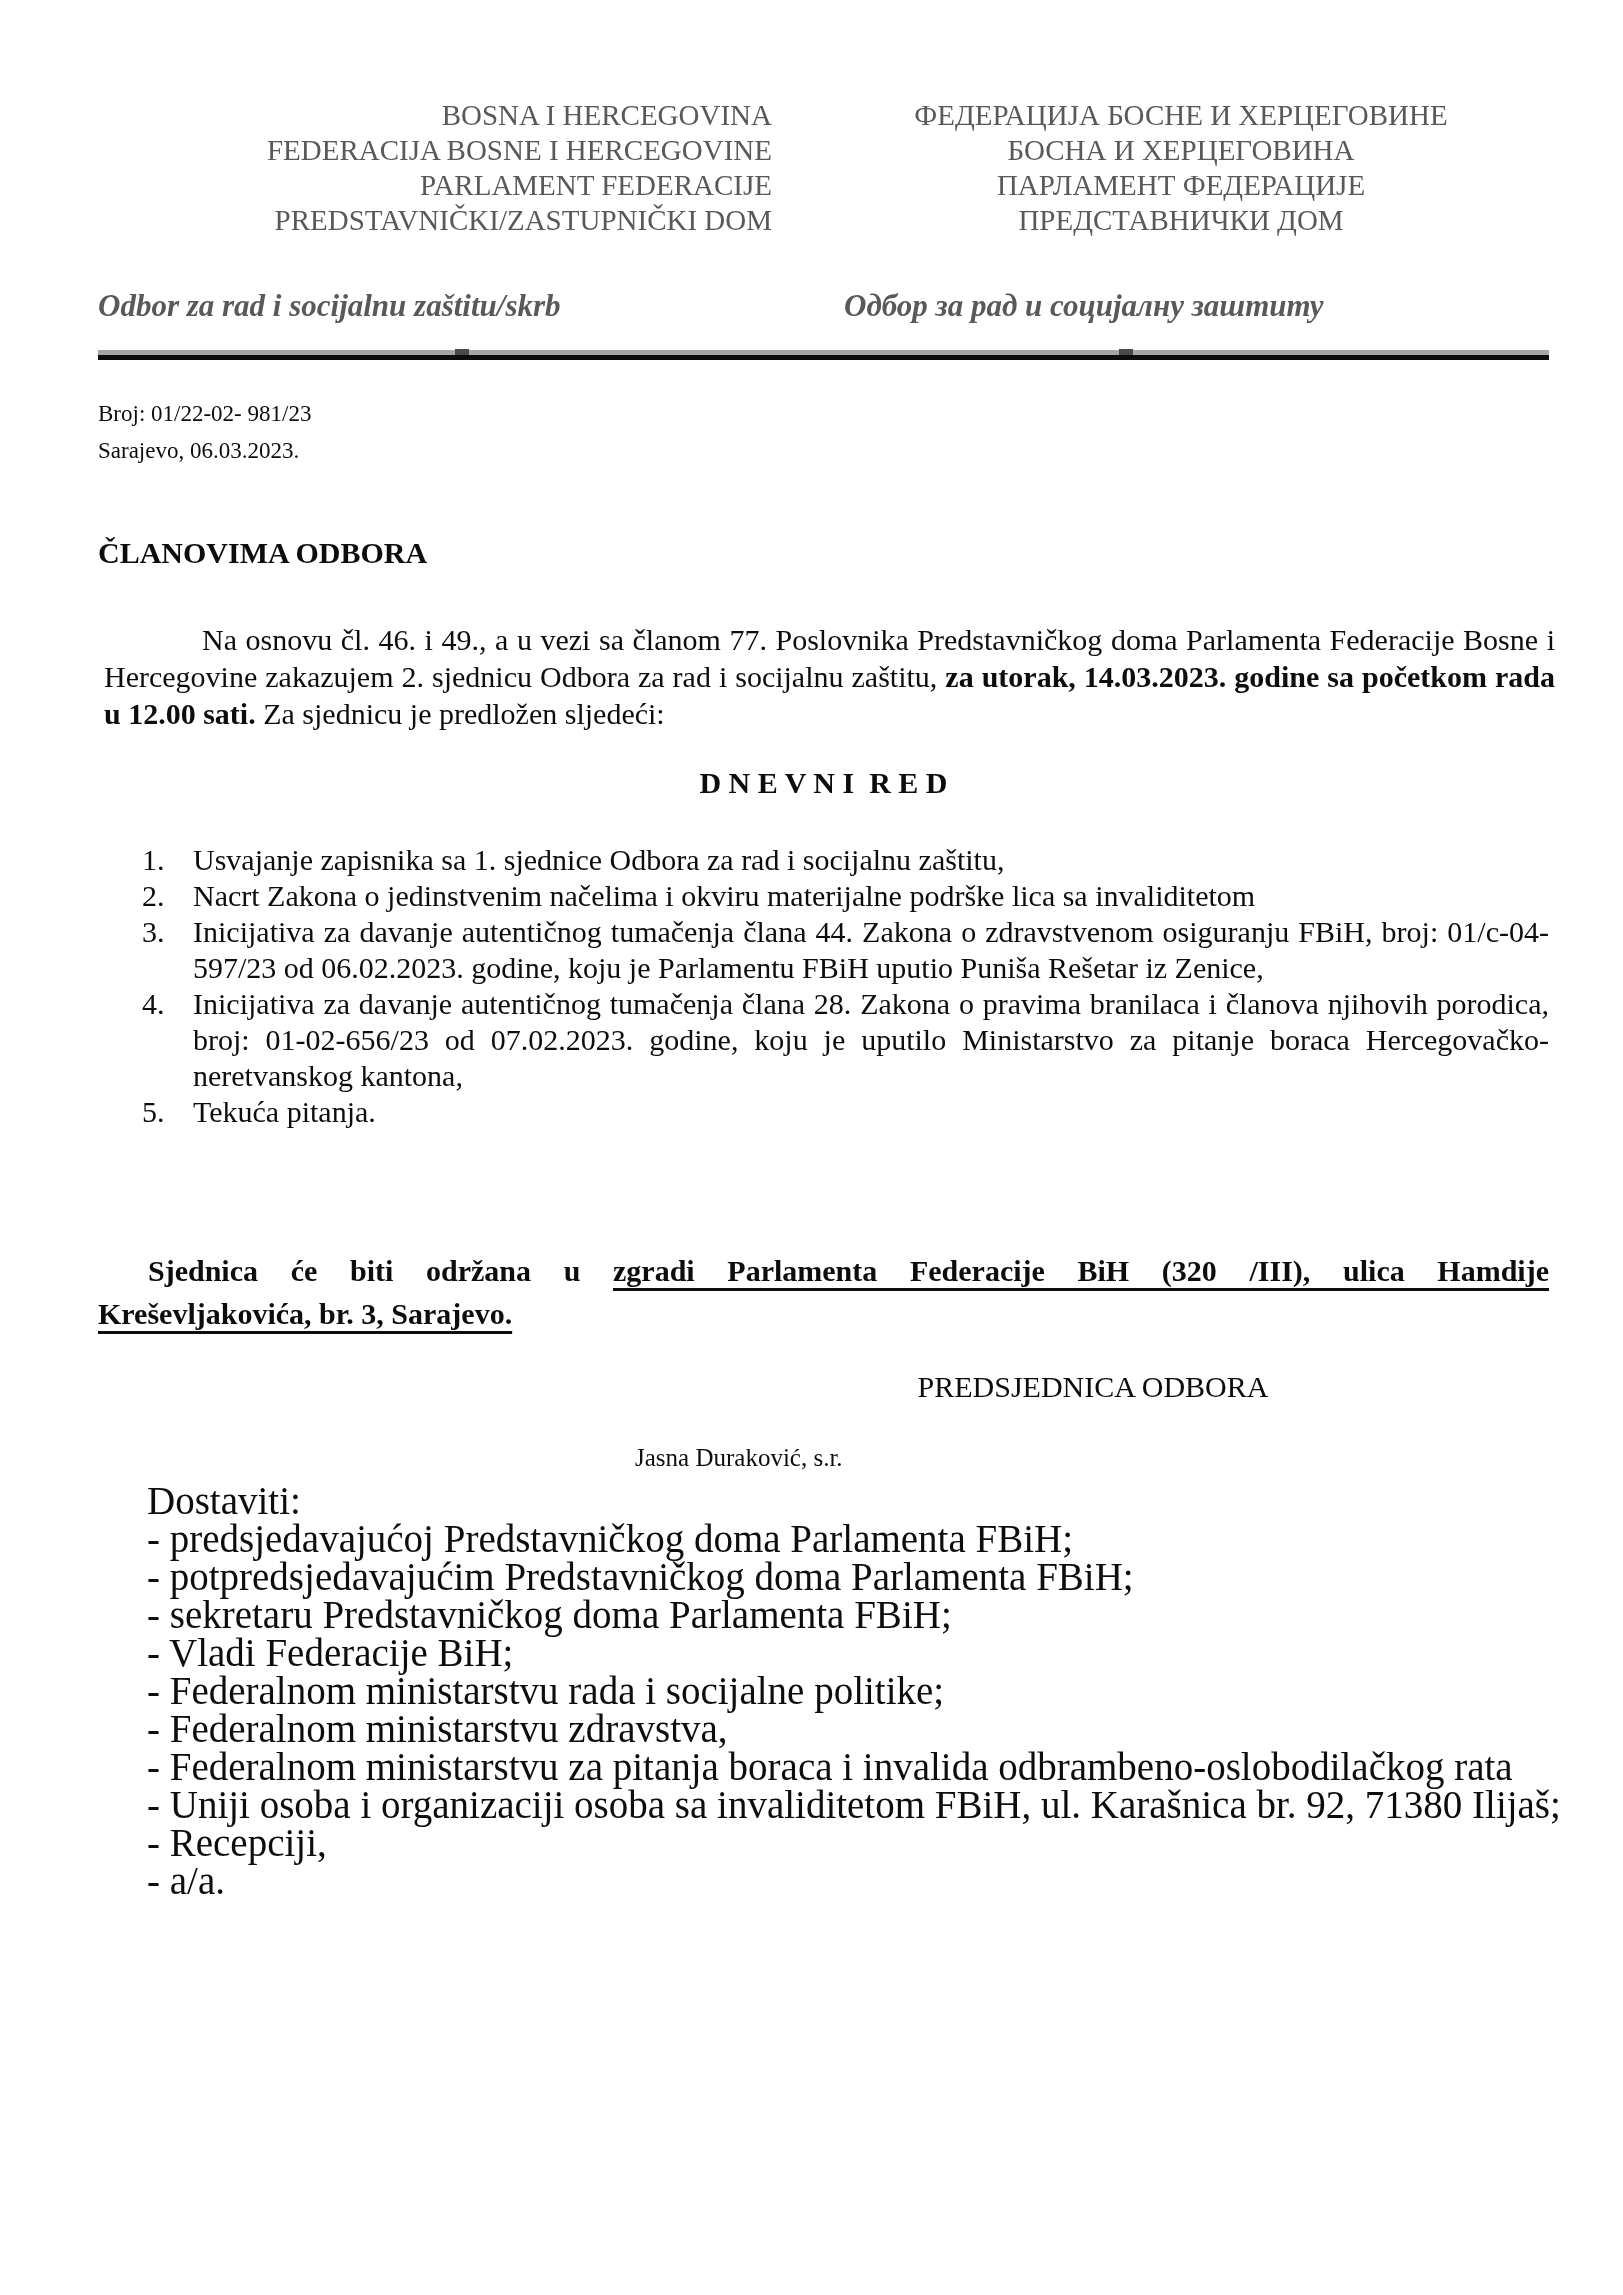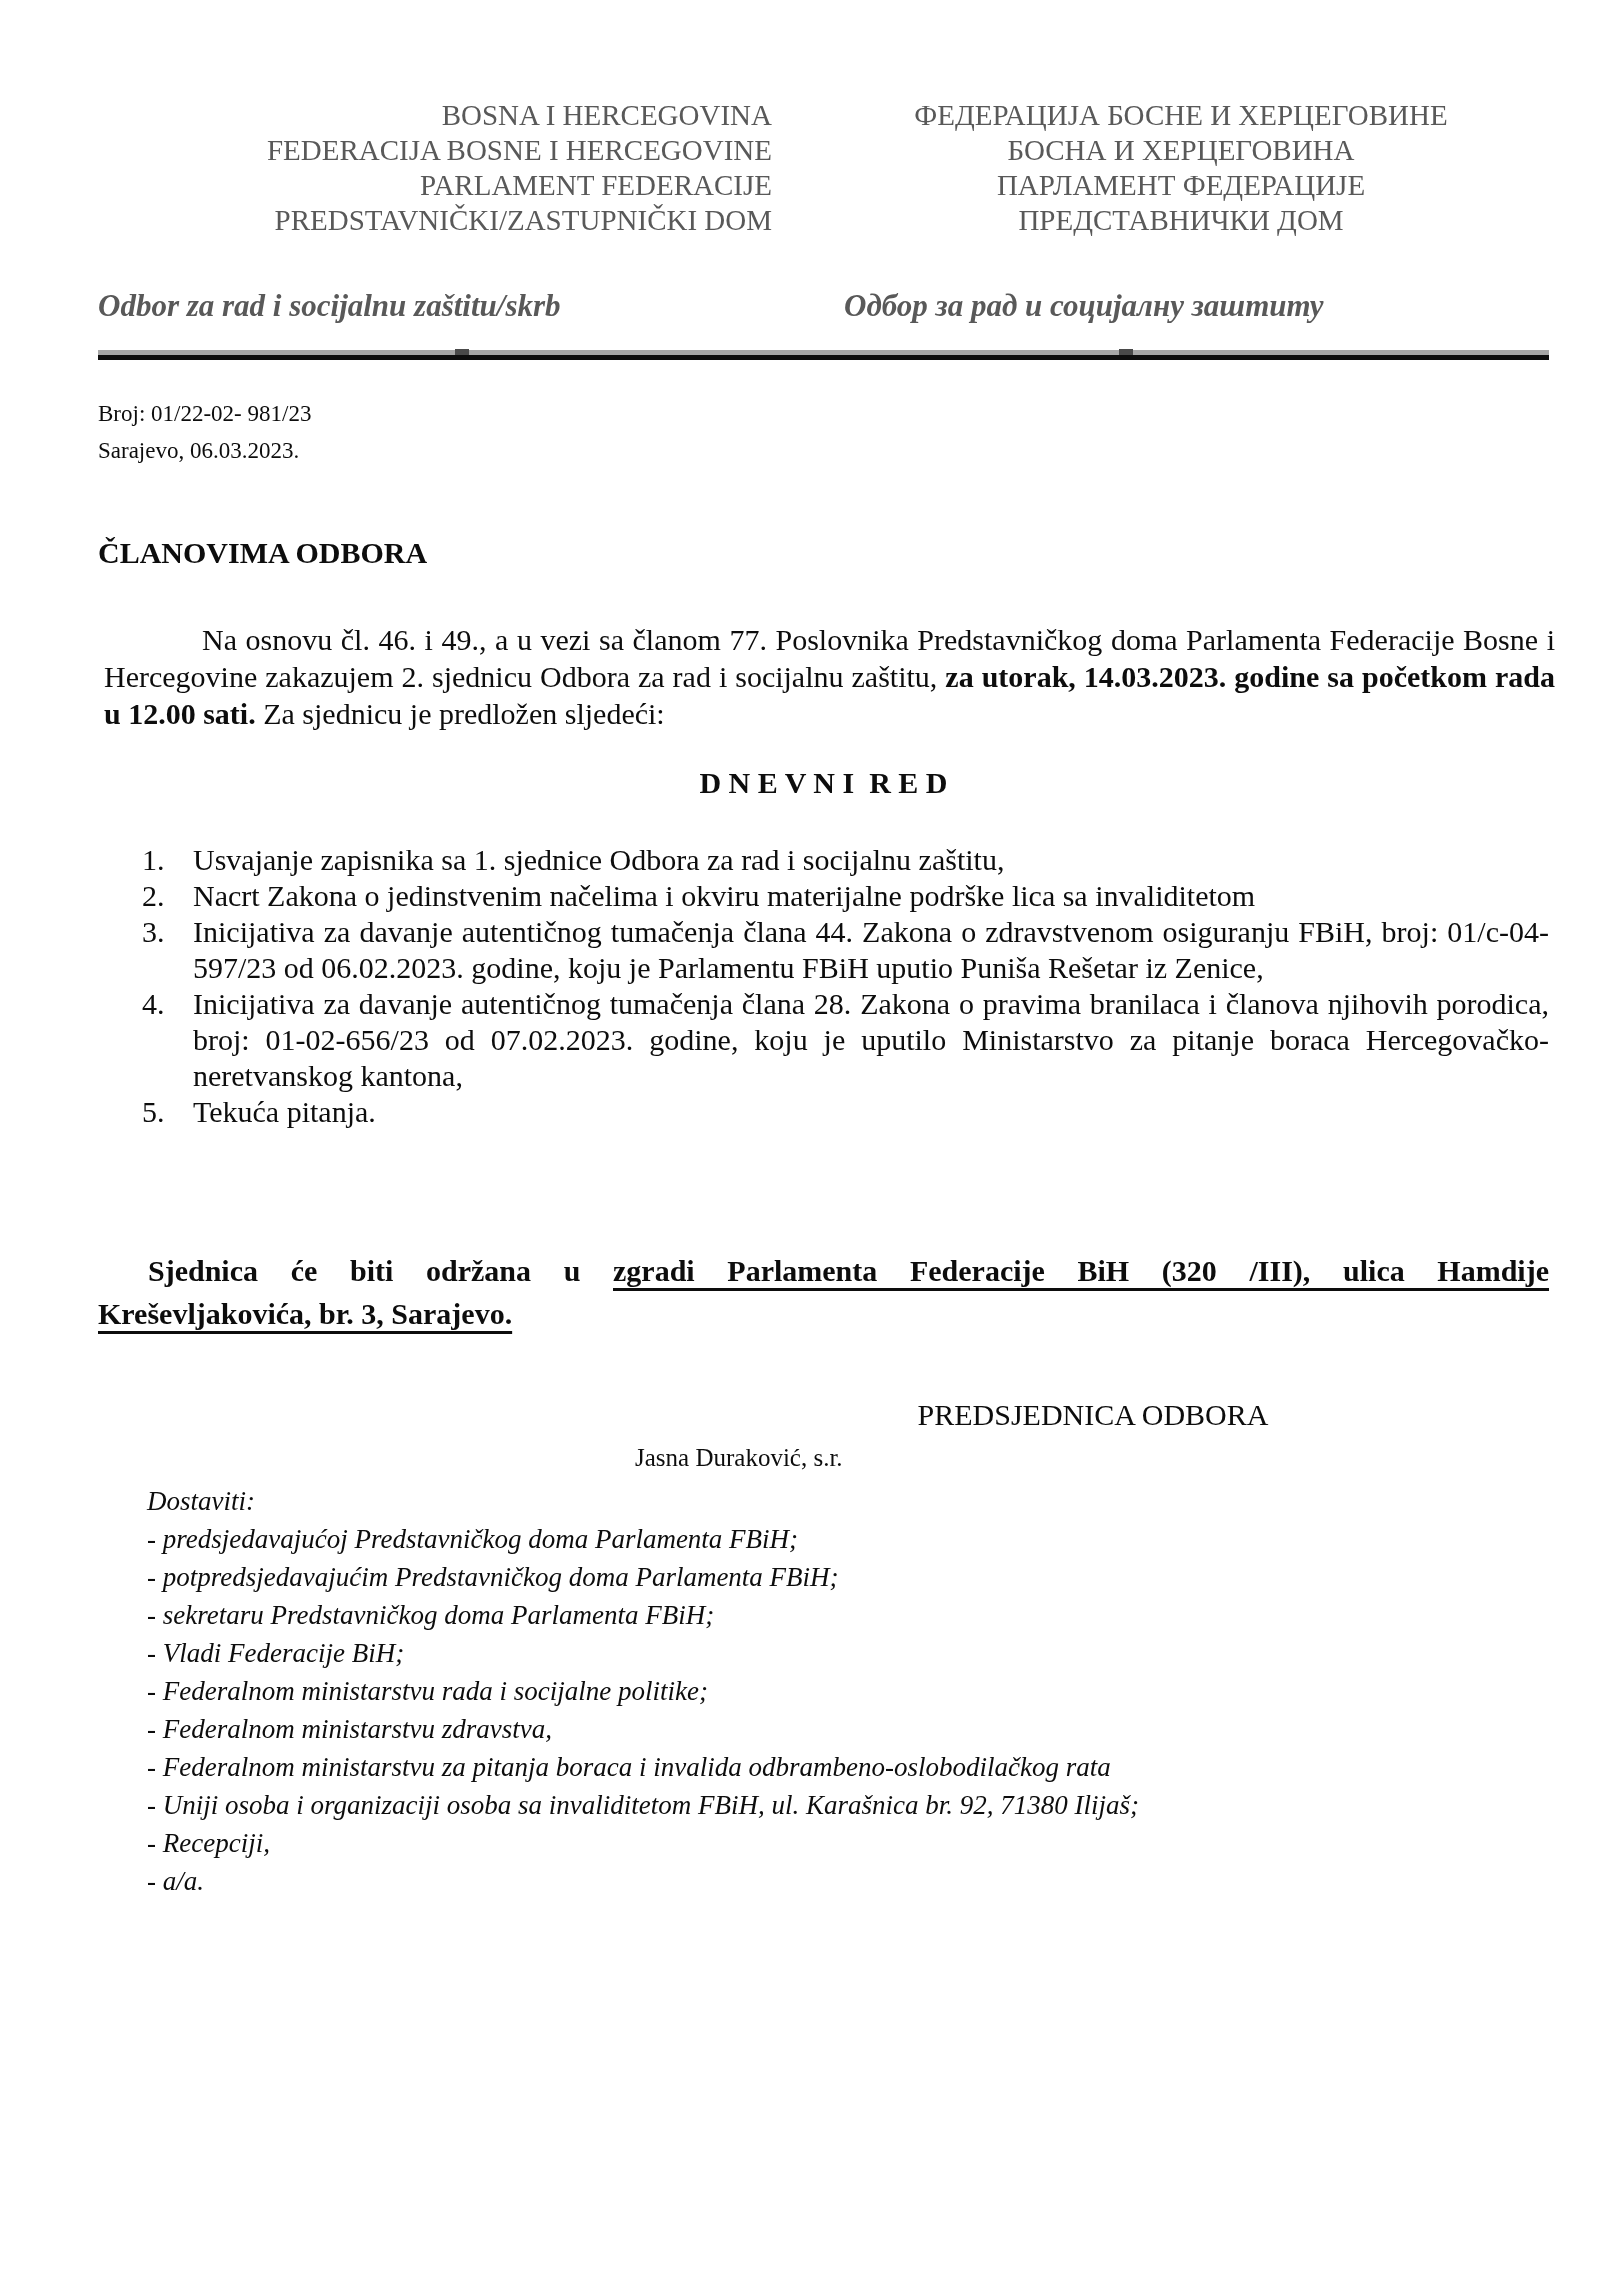--- a/index.html
+++ b/index.html
@@ -60,24 +60,24 @@
     position:absolute; left:98px; top:1249px; width:1451px;
     font-size:30px; font-weight:bold; line-height:43px;
   }
   .venue-line1{text-align:justify; text-align-last:justify; text-indent:50px;}
   .u{
     text-decoration:underline;
     text-decoration-thickness:3.3px;
     text-underline-offset:6.5px;
   }
   
-  .sig-role{position:absolute; left:635px; top:1370px; width:916px; text-align:center; font-size:30px;margin-top:28px;}
+  .sig-role{position:absolute; left:635px; top:1370px; width:916px; text-align:center; font-size:30px;}
   .sig-name{position:absolute; left:635px; top:1444px; width:916px; text-align:left; font-size:25px;}
   
-  .distribution{position:absolute; left:147px; top:1482px; font-size:27px; line-height:38px;font-style:italic;}
+  .distribution{position:absolute; left:147px; top:1482px; font-size:39px; line-height:38px;}
 </style>
 </head>
 <body>
 
 <div class="page">
 
   <div class="letterhead">
     <div class="lh-col left">
       <div>BOSNA I HERCEGOVINA</div>
       <div>FEDERACIJA BOSNE I HERCEGOVINE</div>

